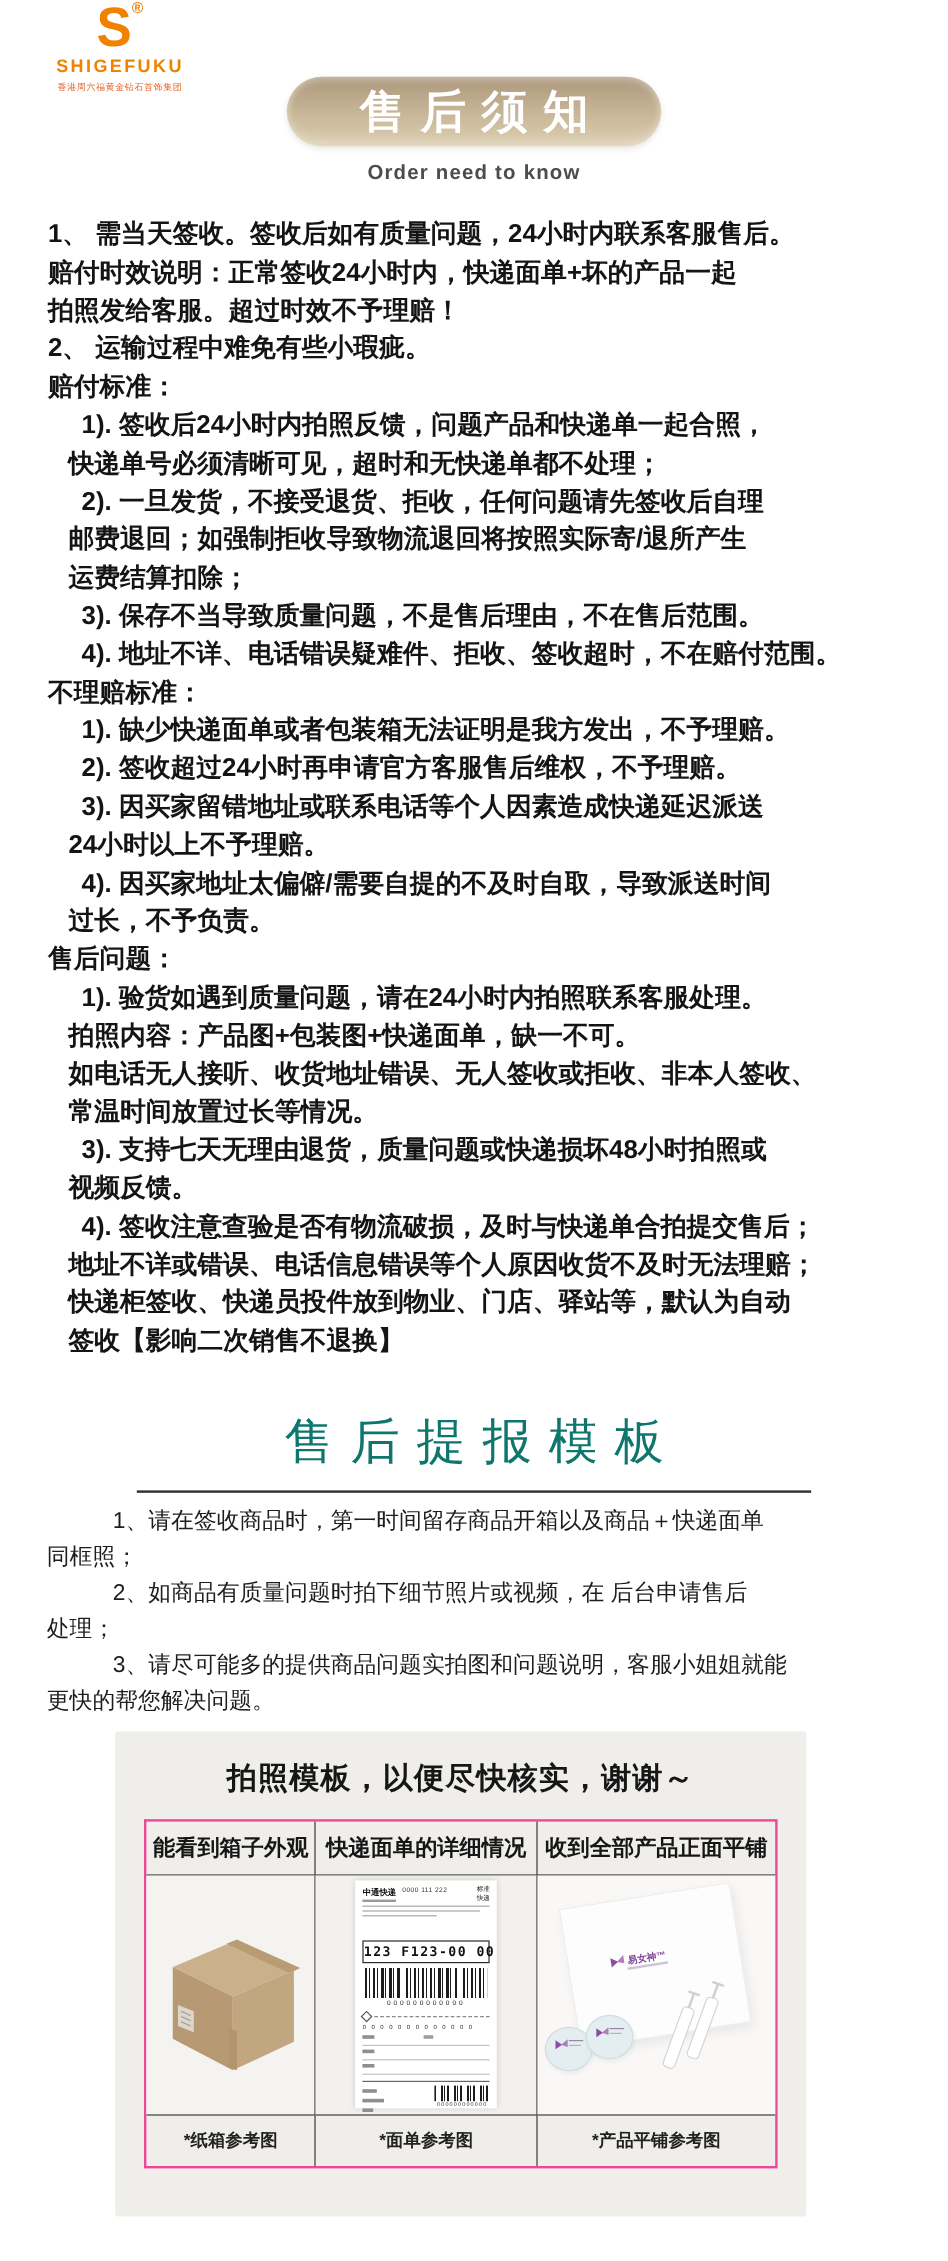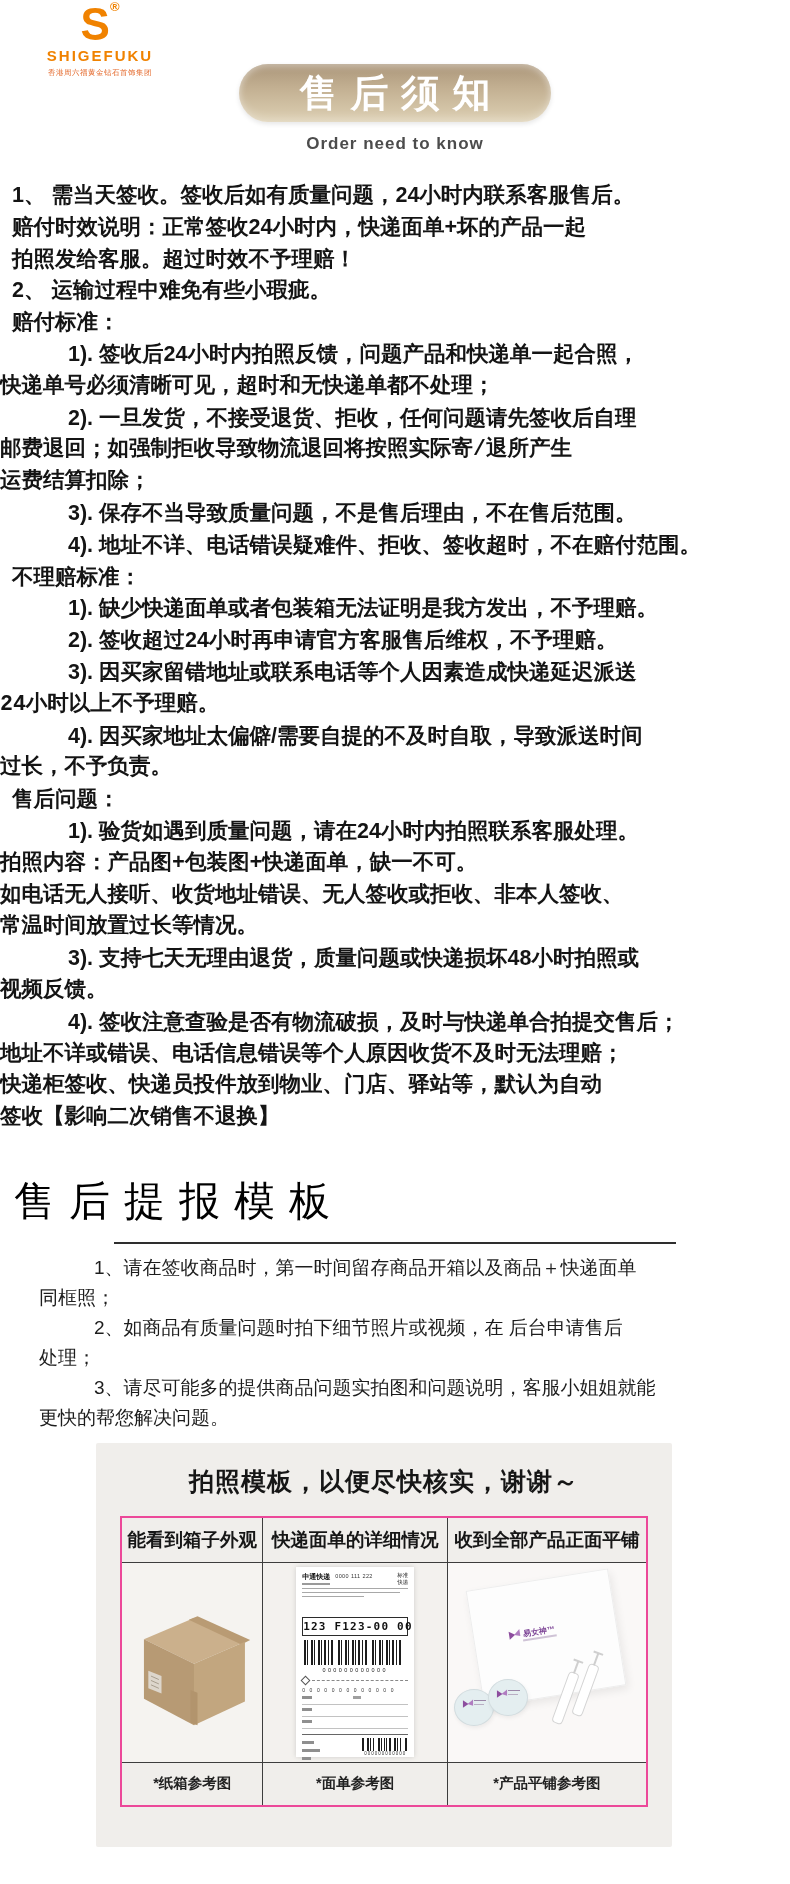--- a/index.html
+++ b/index.html
@@ -18,25 +18,25 @@
   .badge{
     margin:64px auto 0;width:312px;height:58px;border-radius:29px;
     display:flex;align-items:center;justify-content:center;
     background:linear-gradient(180deg,#ab967a 0%,#c2af91 40%,#ddd0b3 100%);
     box-shadow:inset 0 3px 6px rgba(255,255,255,.35), inset 0 -4px 8px rgba(255,255,255,.25), 0 2px 5px rgba(0,0,0,.10);
     color:#ffffff;font-size:38px;font-weight:700;letter-spacing:13px;text-indent:13px;
   }
   .en-sub{margin-top:12px;text-align:center;font-size:17px;font-weight:600;color:#4c4c4c;letter-spacing:1px;}
   
   .notice{margin-top:26px;font-size:21.5px;font-weight:600;line-height:31.8px;color:#141414;}
-  .notice .ind0{padding-left:12px;}
+  .notice .ind0{padding-left:40px;}
   .notice .ind1{padding-left:68px;}
-  .notice .ind2{font-family:Liberation Mono, monospace;}
-  
-  .tpl-title{margin-top:40px;text-align:left;font-size:41px;font-weight:500;color:#000000;letter-spacing:14px;text-indent:14px;}
+  .notice .ind2{padding-left:57px;}
+  
+  .tpl-title{margin-top:40px;text-align:center;font-size:41px;font-weight:500;color:#0f766e;letter-spacing:14px;text-indent:14px;}
   .tpl-rule{width:562px;height:2px;background:#2e2e2e;margin:13px auto 9px;}
   .tpl-lines{font-size:19px;font-weight:500;line-height:30px;color:#1d1d1d;}
   .tpl-lines .ind0{padding-left:94px;padding-right:60px;}
   .tpl-lines .ind1{padding-left:39px;padding-right:60px;}
   
   .panel{width:576px;height:404px;background:#f0eeeb;margin-top:10px;margin-left:96px;border-radius:2px;}
   .panel-title{padding-top:22px;text-align:center;font-size:25px;font-weight:700;letter-spacing:1px;color:#161616;}
   .photo-table{
     width:524px;margin:18px auto 0;border:2px solid #ec4899;
     display:grid;grid-template-columns:27% 35.2% 37.8%;

